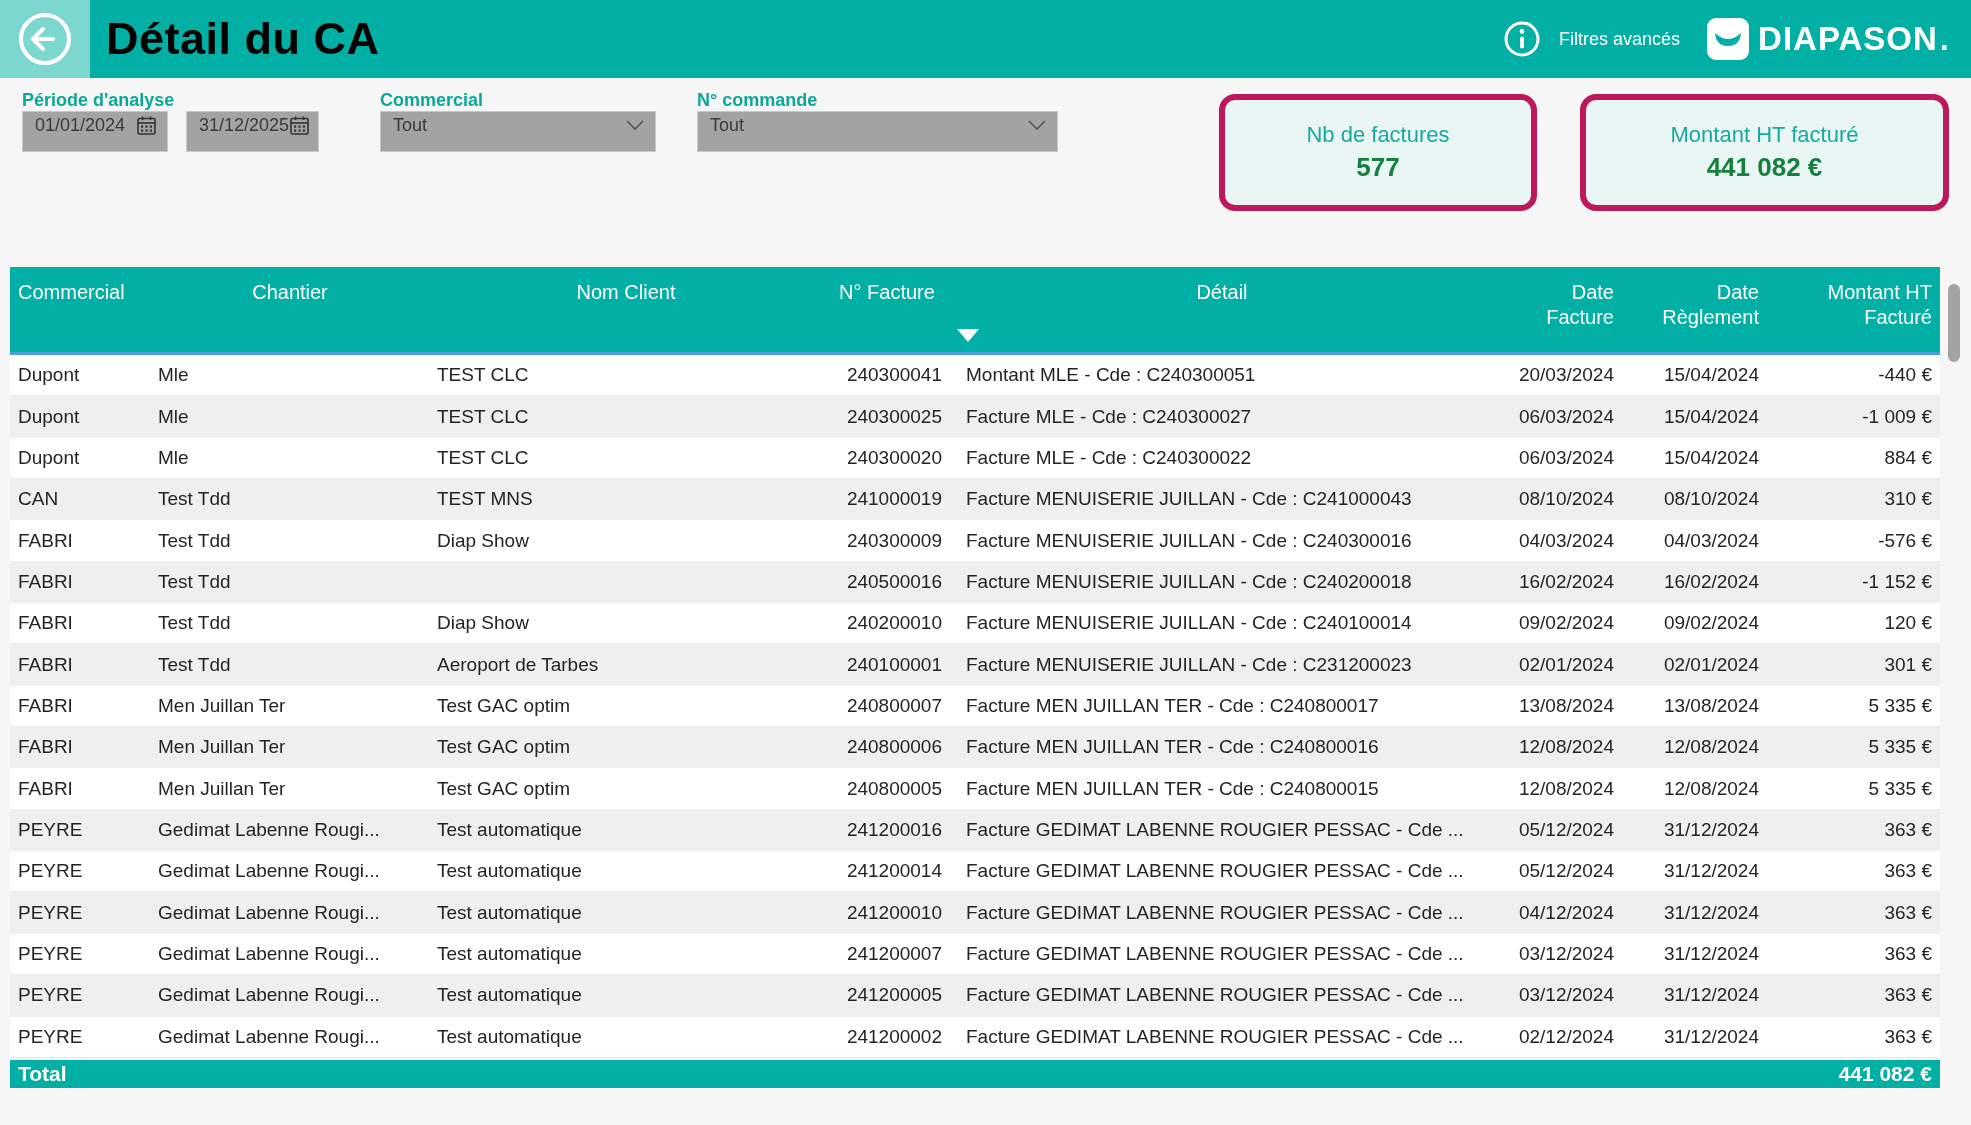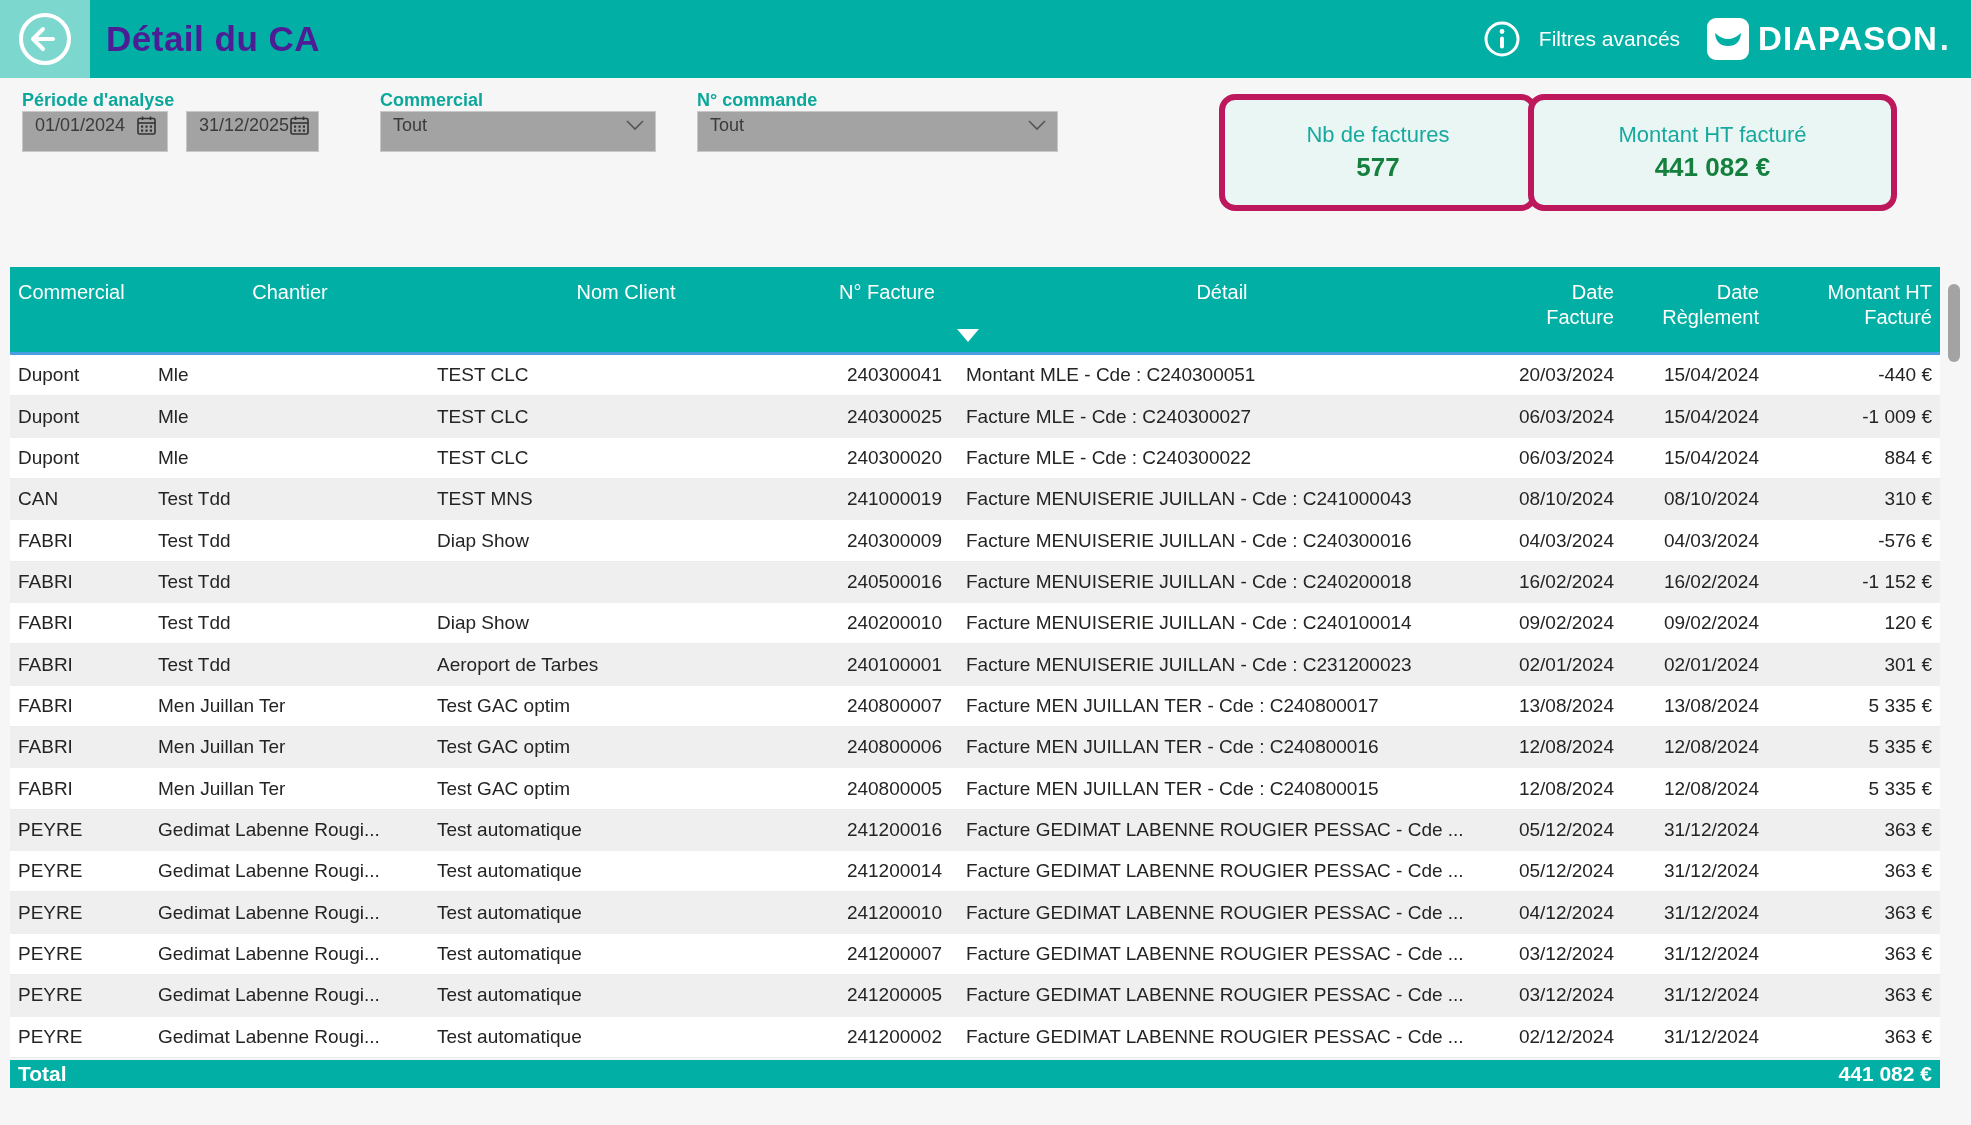--- a/index.html
+++ b/index.html
@@ -14,29 +14,29 @@
   
   .appbar {
     position:absolute; left:0; top:0; width:1971px; height:78px;
     background:#01AFA4; display:flex; align-items:center;
   }
   .back-btn {
     width:90px; height:78px; background:#7CD7CF; flex:0 0 auto;
     display:flex; align-items:center; justify-content:center; cursor:pointer;
   }
   .appbar-title {
-    color:#4c1d95; font-size:35px; font-weight:bold; margin-left:16px;
+    color:#000000; font-size:45px; font-weight:bold; margin-left:16px;
     letter-spacing:0.5px;
   }
   .appbar-right {
     position:absolute; right:22px; top:0; height:78px;
     display:flex; align-items:center; gap:26px;
   }
   .info-wrap { display:flex; align-items:center; gap:18px; }
-  .filters-adv { color:#fff; font-size:21px; }
+  .filters-adv { color:#fff; font-size:18px; }
   .brand { display:flex; align-items:center; gap:8px; }
   .brand-name { color:#fff; font-size:33px; font-weight:bold; letter-spacing:1px; }
   .brand-dot { color:#E8F5F3; font-size:33px; font-weight:bold; margin-left:-6px; }
 
   
   .filter-label {
     position:absolute; color:#0CA79B; font-weight:bold; font-size:18px; top:90px;
   }
   .f-input {
     position:absolute; top:111px; height:41px; background:#a3a3a3;
@@ -49,21 +49,21 @@
   .dd1   { left:380px; width:276px; }
   .dd2   { left:697px; width:361px; }
 
   
   .kpi {
     position:absolute; top:94px; height:117px; background:#E9F6F4;
     border:6px solid #be185d; border-radius:16px;
     display:flex; flex-direction:column; align-items:center; justify-content:center;
   }
   .kpi1 { left:1219px; width:318px; }
-  .kpi2 { left:1528px; width:369px; }
+  .kpi2 { left:1580px; width:369px; }
   .kpi-label { color:#18A99E; font-size:22px; }
   .kpi-value { color:#15803d; font-size:26px; font-weight:bold; margin-top:4px; }
 
   
   .tbl { position:absolute; left:10px; top:267px; width:1930px; }
   .thead {
     position:relative; height:88px; background:#01AFA4; color:#fff;
     display:grid; grid-template-columns:140px 280px 392px 130px 540px 130px 145px 173px;
     border-bottom:3px solid #4A9EE2; font-size:20px;
   }

